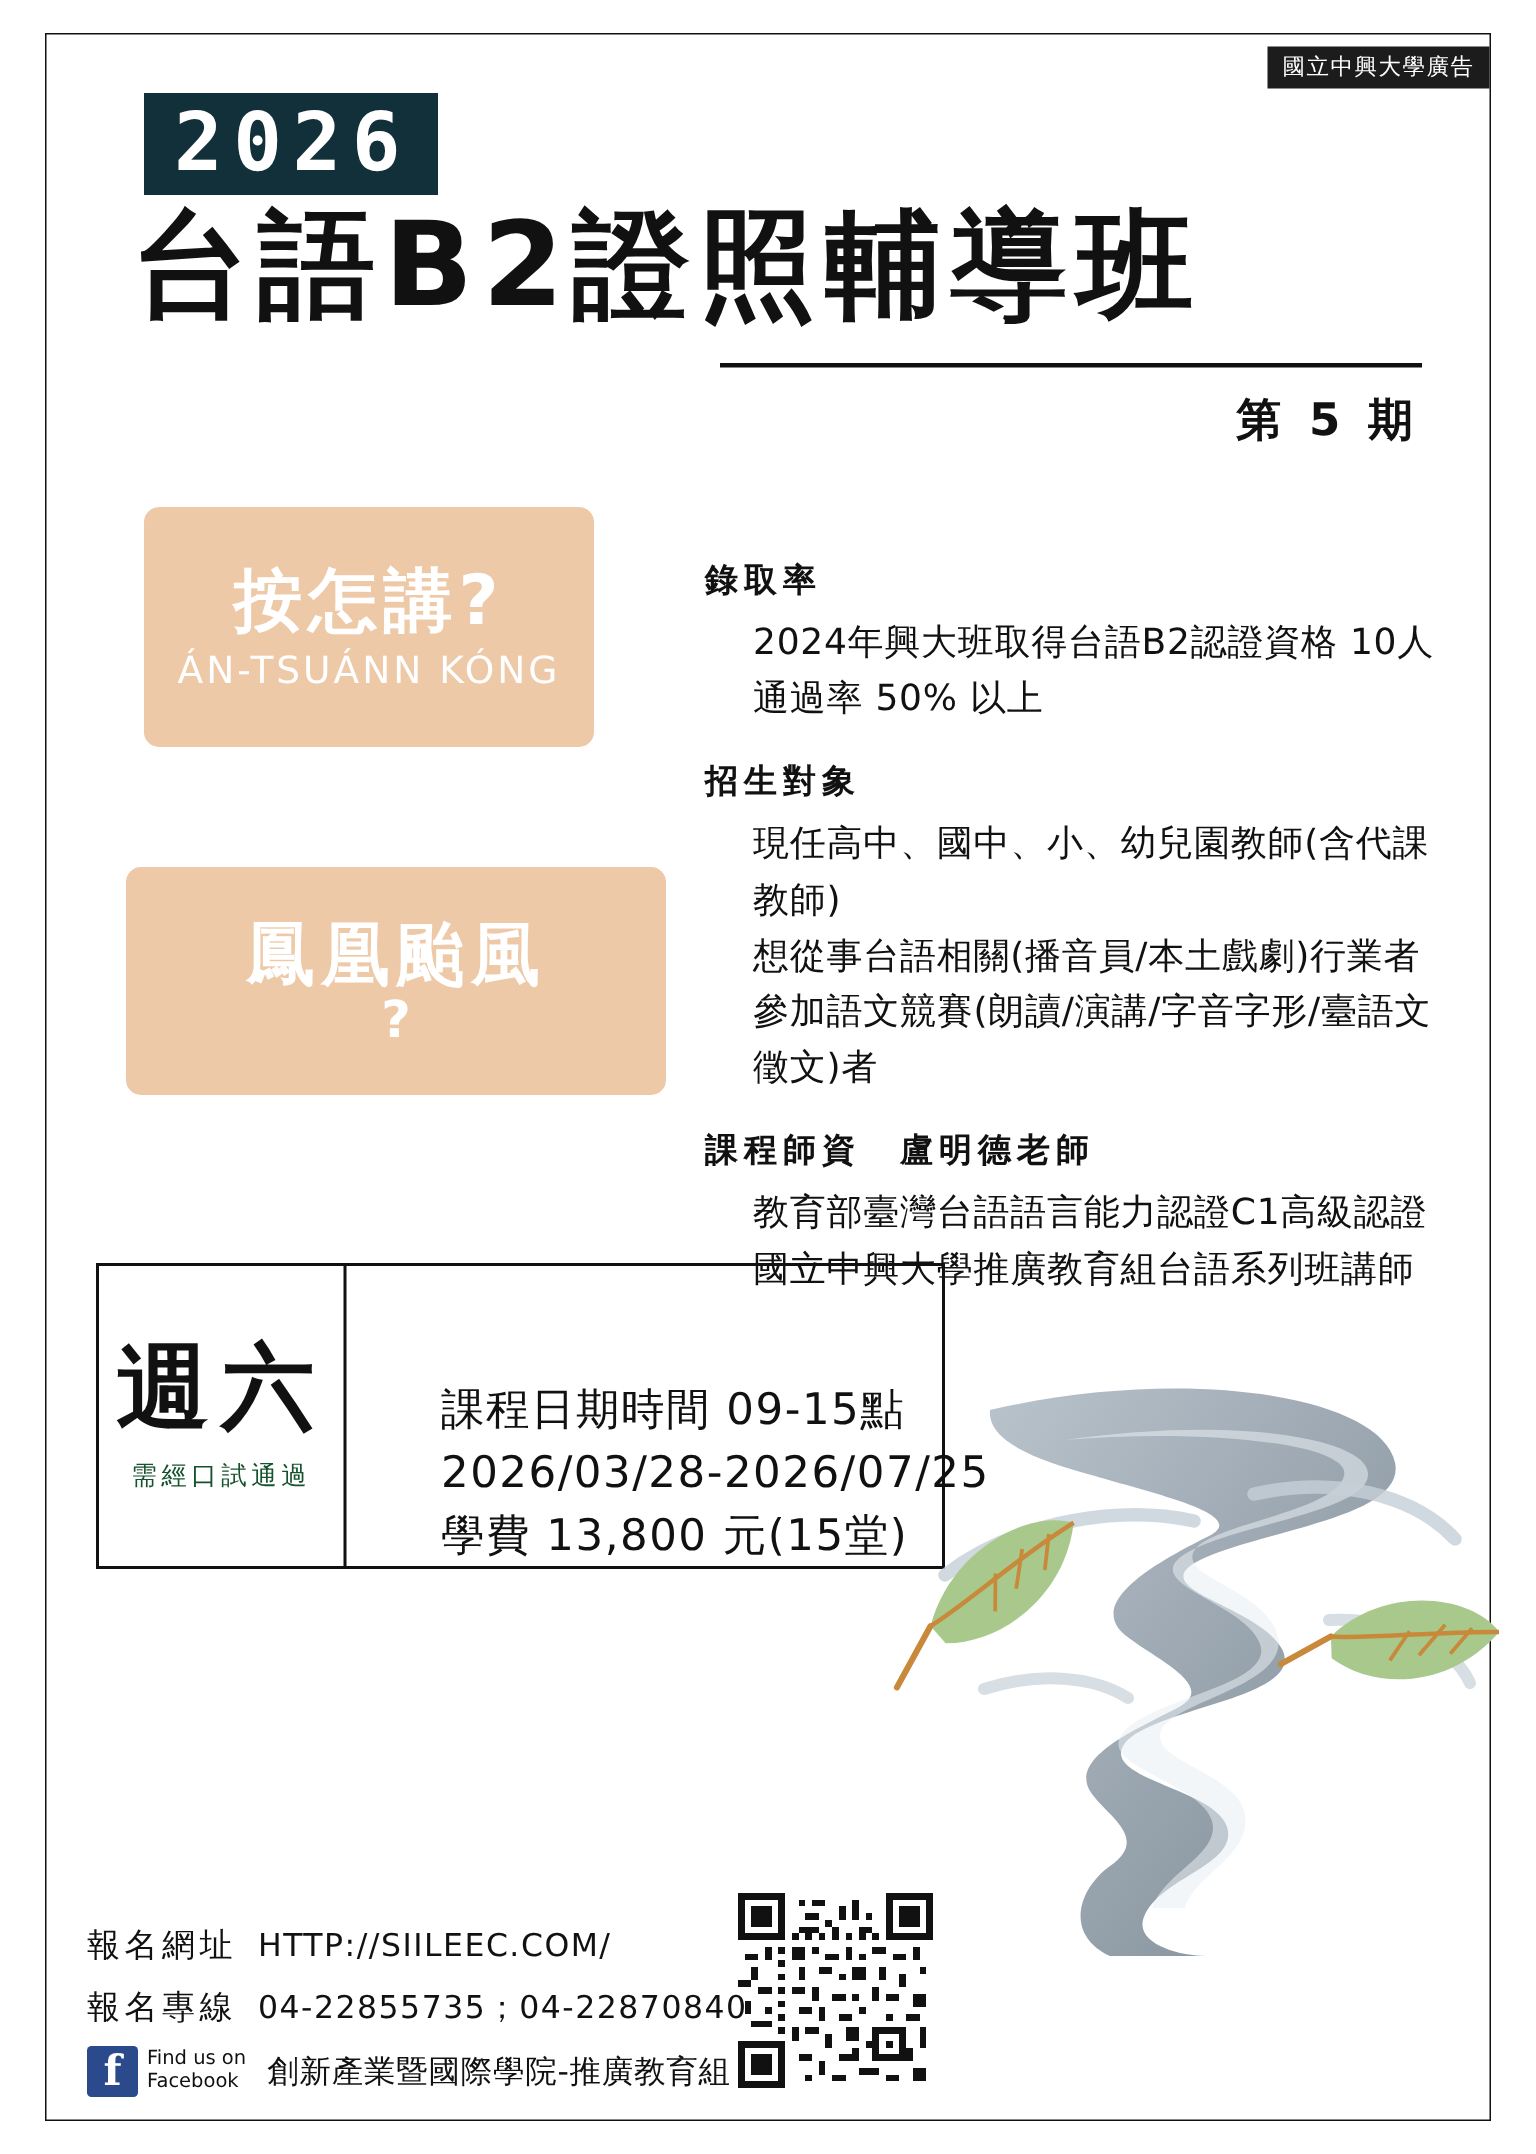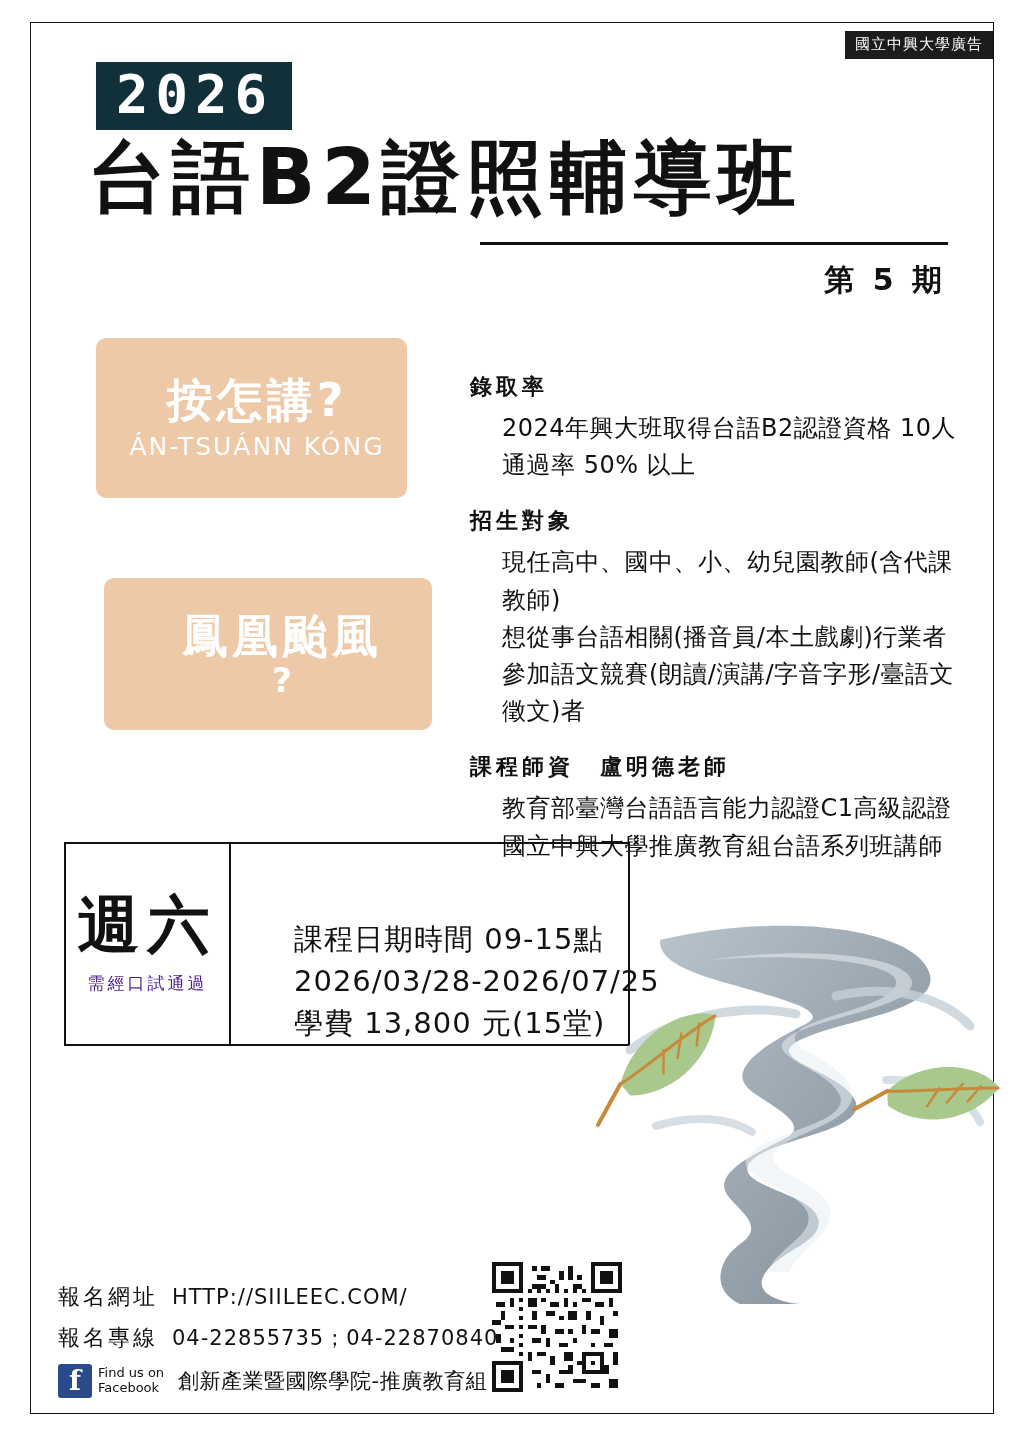--- a/index.html
+++ b/index.html
@@ -38,22 +38,22 @@
   .term{
     position:absolute;right:78px;top:260px;font-size:30px;letter-spacing:4px;
     color:#111;font-family:"DejaVu Sans",sans-serif;font-weight:bold;
   }
   
   .tan-box{
     position:absolute;background:#eec9a8;border-radius:10px;
     display:flex;flex-direction:column;align-items:center;justify-content:center;
     color:#ffffff;text-align:center;
   }
-  .tan1{left:96px;top:338px;width:300px;height:160px;padding-left:11px;}
-  .tan2{left:104px;top:578px;width:300px;height:152px;padding-left:28px;}
+  .tan1{left:96px;top:338px;width:300px;height:160px;}
+  .tan2{left:84px;top:578px;width:360px;height:152px;}
   .tan-main{
     font-family:"DejaVu Sans",sans-serif;font-weight:bold;font-size:46px;
     letter-spacing:4px;line-height:1.1;
   }
   .tan-sub{
     font-family:"DejaVu Sans",sans-serif;font-size:25px;letter-spacing:2px;
     margin-top:6px;
   }
   .tan-q{
     font-family:"DejaVu Sans",sans-serif;font-size:34px;font-weight:bold;
@@ -80,21 +80,21 @@
     position:absolute;left:0;top:0;width:165px;height:100%;
     border-right:2px solid #111;box-sizing:border-box;
     display:flex;flex-direction:column;align-items:center;justify-content:center;
   }
   .sched-day{
     font-family:"DejaVu Sans",sans-serif;font-weight:bold;font-size:62px;
     letter-spacing:8px;color:#111;line-height:1;
   }
   .sched-note{
     font-family:"DejaVu Sans",sans-serif;font-size:17px;letter-spacing:3px;
-    color:#4c1d95;margin-top:16px;
+    color:#14532d;margin-top:16px;
   }
   .sched-right{
     position:absolute;left:208px;top:0;right:0;height:100%;
     display:flex;flex-direction:column;justify-content:flex-end;padding-left:20px;
     box-sizing:border-box;
   }
   .sched-line{
     font-family:"DejaVu Sans",sans-serif;font-size:29px;color:#111;
     line-height:1.45;letter-spacing:1px;white-space:nowrap;
   }

